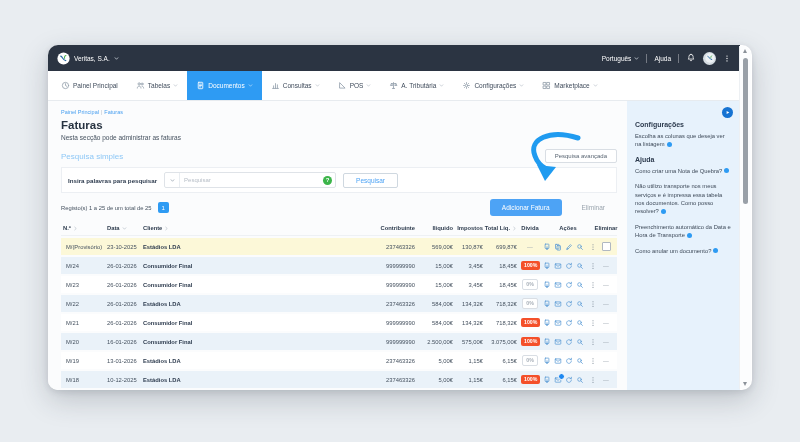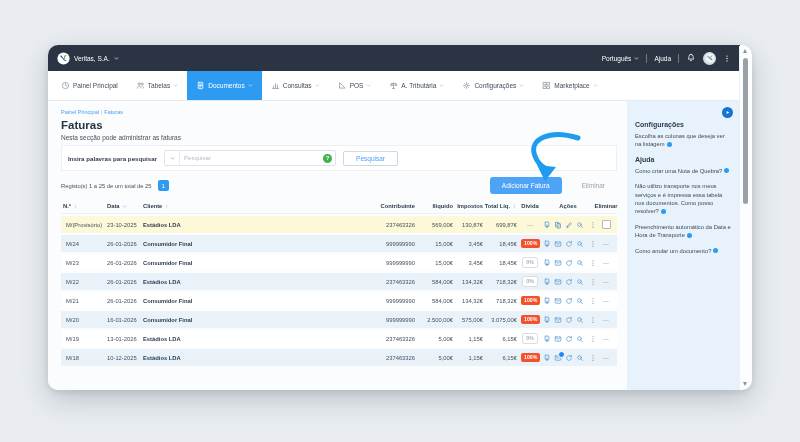--- a/index.html
+++ b/index.html
@@ -259,20 +259,24 @@
   <div class="content">
     <div class="main">
 
       <div class="breadcrumb">
         <span class="bc-link">Painel Principal</span><span class="bc-sep">|</span><span class="bc-link">Faturas</span>
       </div>
 
       <div class="page-title">Faturas</div>
       <div class="page-sub">Nesta secção pode administrar as faturas</div>
 
+      <div class="sec-row">
+        <span class="sec-title">Pesquisa simples</span>
+        <button class="btn-adv">Pesquisa avançada</button>
+      </div>
 
       <div class="search-strip">
         <span class="search-label">Insira palavras para pesquisar</span>
         <div class="search-box">
           <span class="caret-seg">
             <span class="caret icw" style="color:#9aa5b1">
                 <svg viewBox="0 0 16 16" width="100%" height="100%" fill="none" stroke="currentColor" stroke-width="2.4" stroke-linecap="round" stroke-linejoin="round">
                   <path d="M3.5 5.5L8 10.5l4.5-5"></path>
                 </svg>
               </span>

